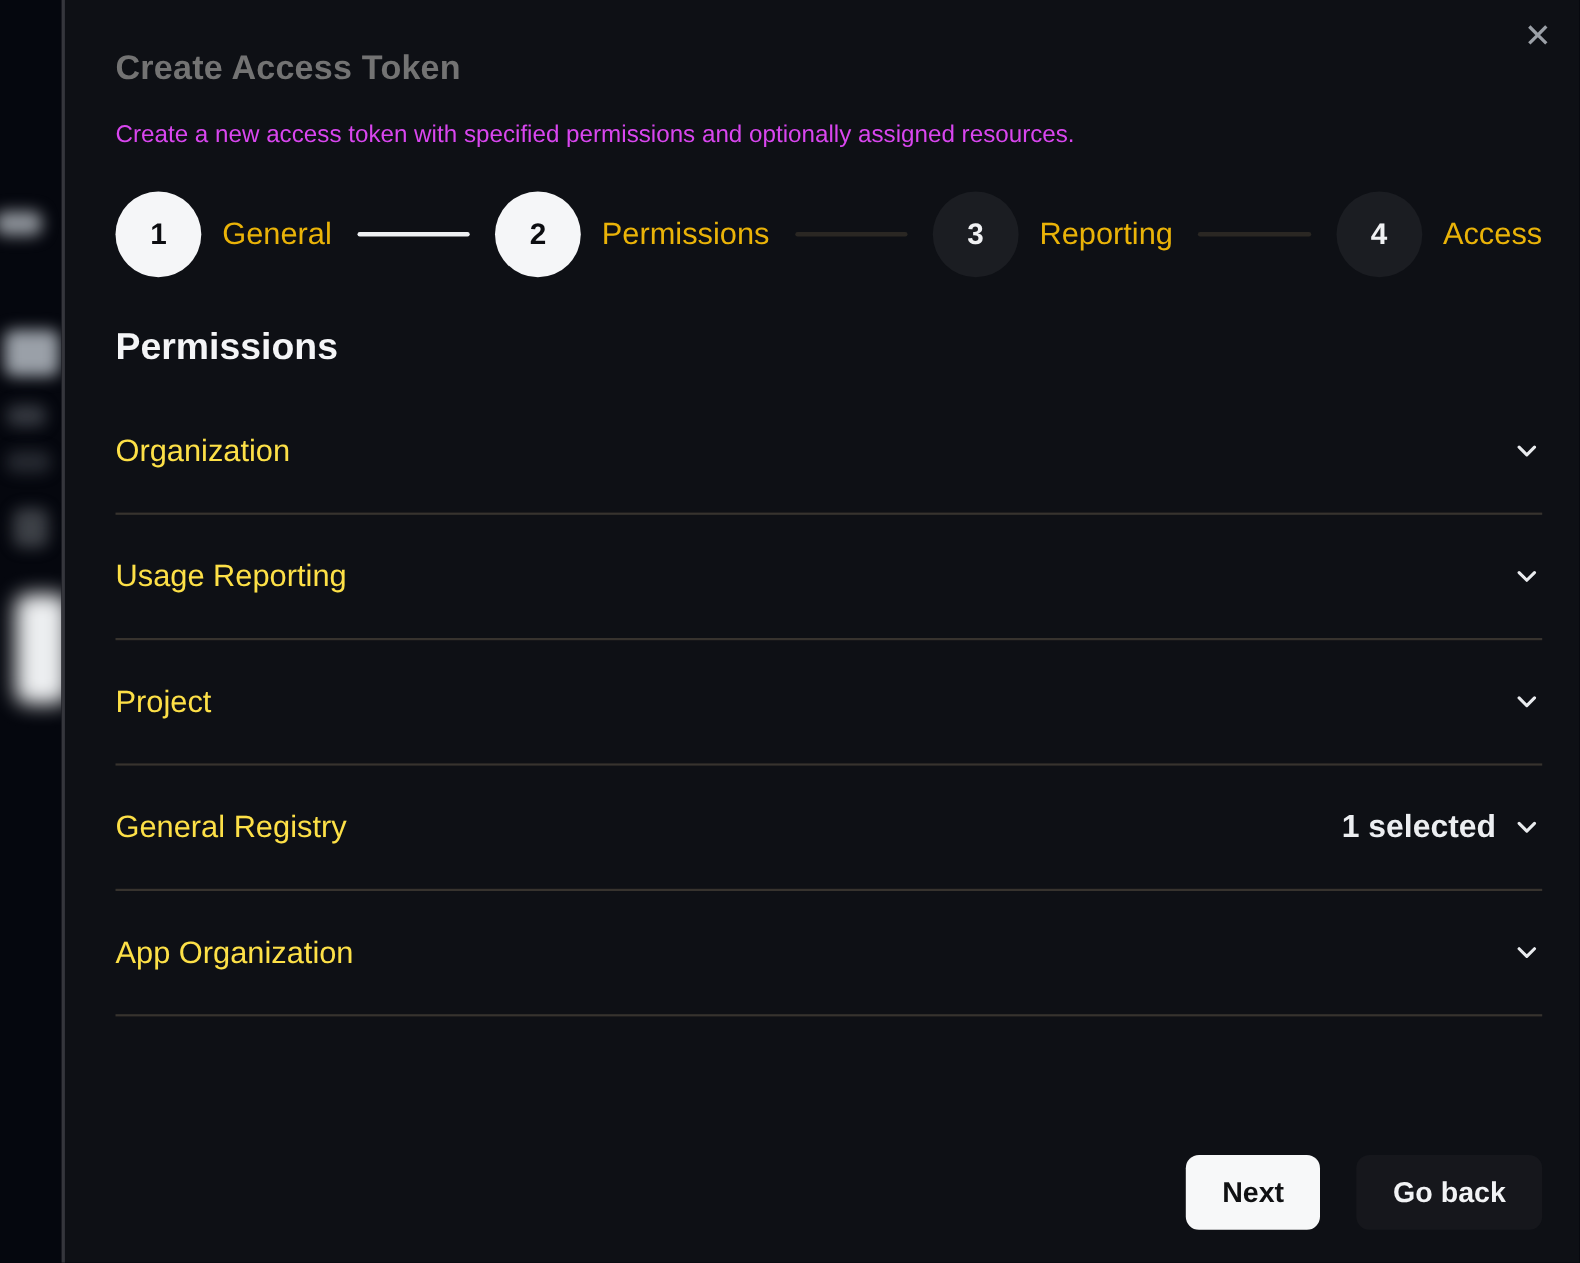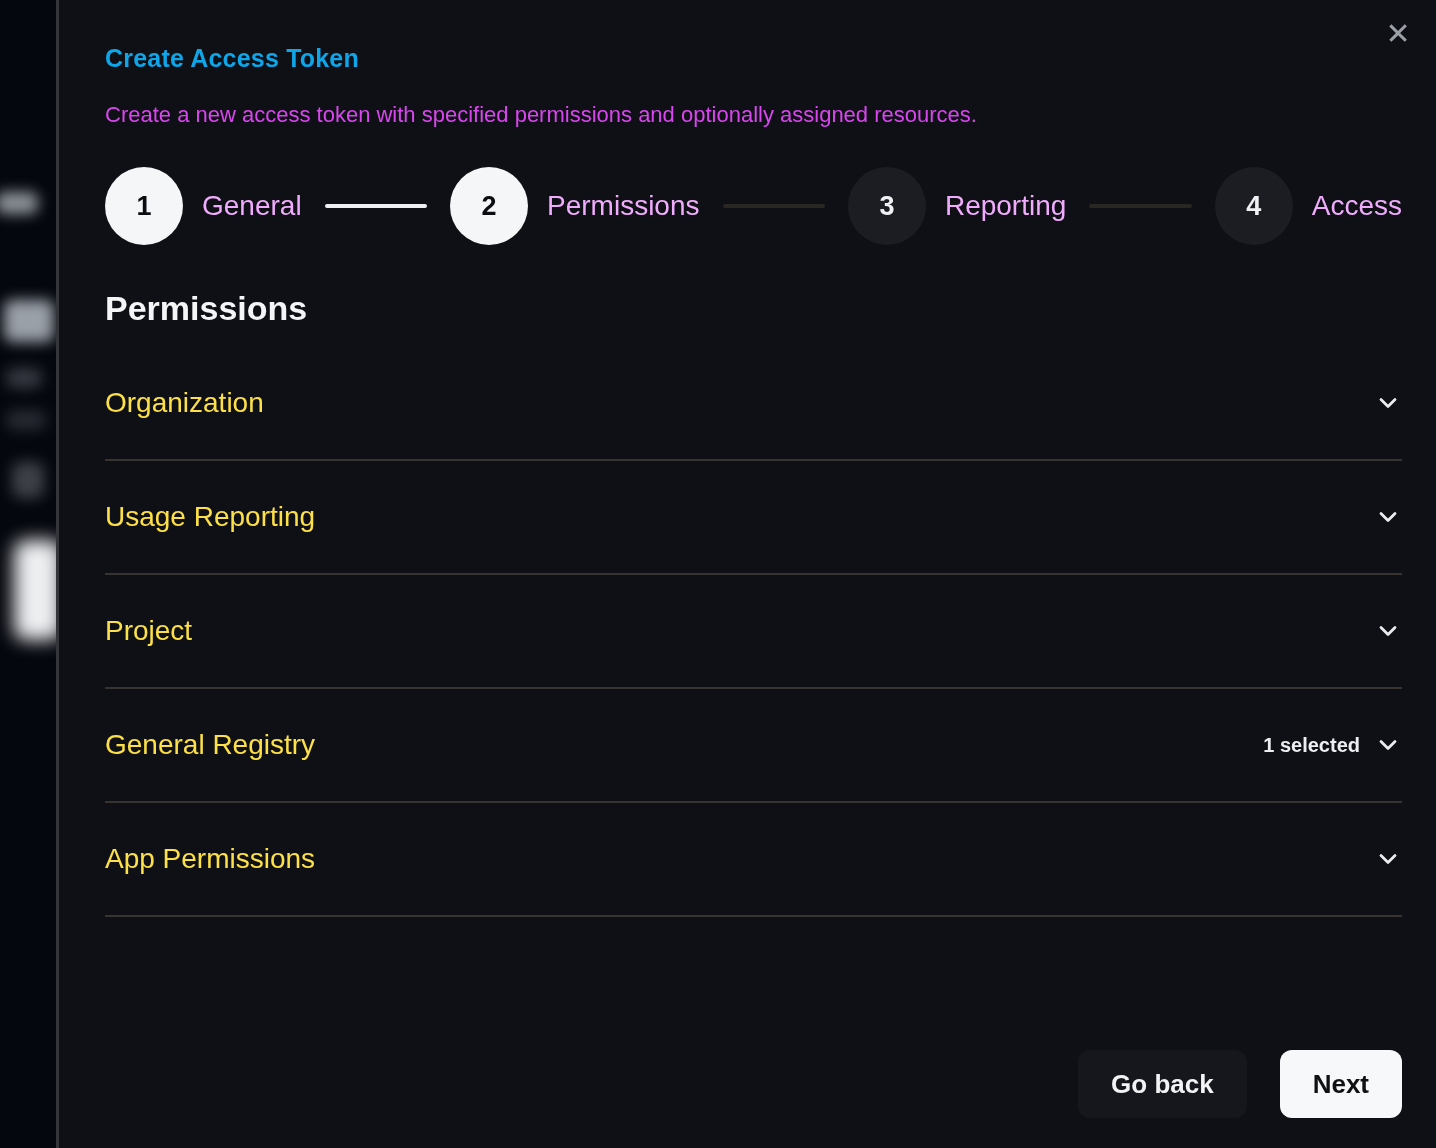--- a/index.html
+++ b/index.html
@@ -36,21 +36,21 @@
   .close-btn {
     position: absolute; top: 16px; right: 20px;
     width: 36px; height: 36px;
     background: none; border: none; cursor: pointer;
     color: #9ba0a7; font-size: 30px; line-height: 36px; text-align: center;
     font-family: "Liberation Sans", sans-serif;
   }
 
   .modal-title {
     padding-top: 44px;
-    font-size: 25px; font-weight: bold; color: #0ea5e9;
+    font-size: 31px; font-weight: bold; color: #737373;
     letter-spacing: 0.2px;
   }
   .modal-subtitle {
     margin-top: 29px;
     font-size: 22px; color: #d946ef; font-weight: 400;
   }
 
   
   .stepper {
     margin-top: 39px;
@@ -60,21 +60,21 @@
   .step { display: flex; align-items: center; flex: 0 0 auto; cursor: pointer; }
   .step-circle {
     width: 78px; height: 78px; border-radius: 50%;
     display: flex; align-items: center; justify-content: center;
     font-size: 27px; font-weight: bold;
   }
   .step.active .step-circle   { background: #f5f6f8; color: #0c0d11; }
   .step.inactive .step-circle { background: #1b1d22; color: #f0f1f3; }
   .step-label {
     margin-left: 19px;
-    font-size: 28px; font-weight: 500; color: #f0abfc;
+    font-size: 28px; font-weight: 500; color: #eab308;
   }
   .connector { flex: 1 1 auto; height: 4px; margin: 0 23px; border-radius: 2px; }
   .connector.done    { background: #eef0f2; }
   .connector.pending { background: #2a2723; }
 
   
   .section-heading {
     margin-top: 44px;
     font-size: 34px; font-weight: bold; color: #f4f5f7;
   }
@@ -84,21 +84,21 @@
     height: 114px;
     display: flex; align-items: center;
     border-bottom: 2px solid #37332e;
     cursor: pointer;
   }
   .acc-label {
     font-size: 28px; font-weight: 500; color: #fde047;
     flex: 1 1 auto;
   }
   .acc-selected {
-    font-size: 20px; font-weight: 600; color: #eceef1;
+    font-size: 29px; font-weight: 600; color: #eceef1;
     margin-right: 14px;
   }
   .acc-selected:empty { display: none; }
   .chevron { flex: 0 0 auto; display: flex; align-items: center; }
 
   
   .footer {
     position: absolute; right: 34px; bottom: 30px;
     display: flex; gap: 33px;
   }
@@ -196,29 +196,29 @@
       <span class="acc-label">General Registry</span>
       <span class="acc-selected">1 selected</span>
       <span class="chevron">
         <svg width="28" height="28" viewBox="0 0 24 24" fill="none">
           <path d="M6 9l6 6 6-6" stroke="#e9ebee" stroke-width="2.4" stroke-linecap="round" stroke-linejoin="round"></path>
         </svg>
       </span>
     </div>
 
     <div class="acc-row">
-      <span class="acc-label">App Permissions</span>
+      <span class="acc-label">App Organization</span>
 
       <span class="chevron">
         <svg width="28" height="28" viewBox="0 0 24 24" fill="none">
           <path d="M6 9l6 6 6-6" stroke="#e9ebee" stroke-width="2.4" stroke-linecap="round" stroke-linejoin="round"></path>
         </svg>
       </span>
     </div>
 
   </div>
 
   <div class="footer">
+    <button class="btn btn-next">Next</button>
     <button class="btn btn-goback">Go back</button>
-    <button class="btn btn-next">Next</button>
   </div>
 
 </div>
 
 </body></html>

